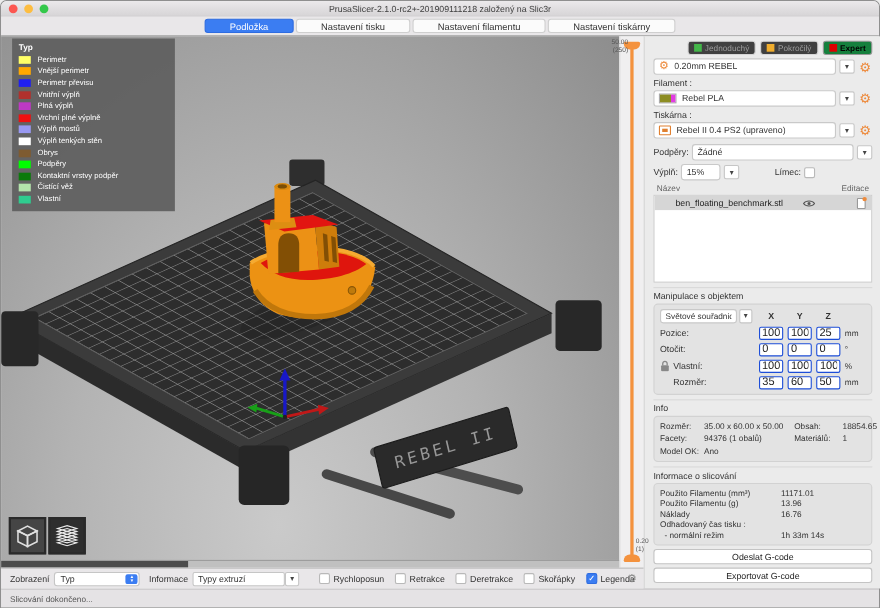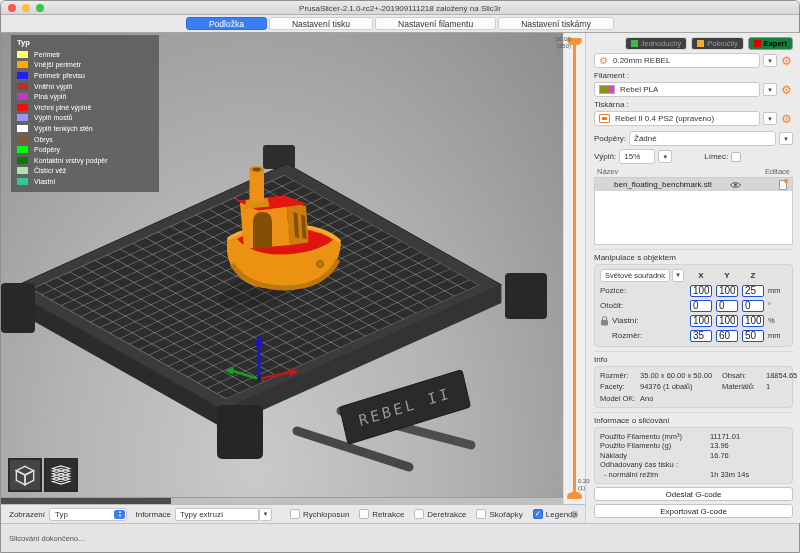--- a/index.html
+++ b/index.html
@@ -92,21 +92,21 @@
   .num{height:12px;width:100%;border:1px solid #1d4ed8;border-radius:2px;background:#fff;font-size:10px;padding:0 2px;color:#222;font-family:inherit}
   .unit{font-size:7.5px;color:#333}
   .combo.coord{flex:none;width:70px;height:13px;font-size:7.5px}
   .vbtn.sm{width:12px;height:13px}
   .igrid{display:grid;grid-template-columns:40px 82px 44px 1fr;row-gap:2.5px;font-size:7.5px;color:#333;align-items:center}
   .srow{display:flex;font-size:7.5px;color:#333;min-height:9.5px;align-items:center}
   .srow .sl{width:110px;flex:none}
   .gbuttons{margin-top:auto}
   .gbtn{height:14px;width:100%;background:#fff;border:1px solid #c4c4c4;border-radius:3px;font-size:8px;color:#222;display:flex;align-items:center;justify-content:center;margin-top:3px}
   
-  .statusbar{height:29px;flex:none;background:#e5e3e5;border-top:1px solid #c2c0c2;font-size:7.5px;color:#555;display:flex;align-items:center;padding:0 8px}
+  .statusbar{height:17px;flex:none;background:#e5e3e5;border-top:1px solid #c2c0c2;font-size:7.5px;color:#555;display:flex;align-items:center;padding:0 8px}
 </style>
 </head>
 <body>
 
 <div class="window">
 
   <div class="titlebar">
     <div class="lights">
       <button class="light red"></button>
       <button class="light yellow"></button>

